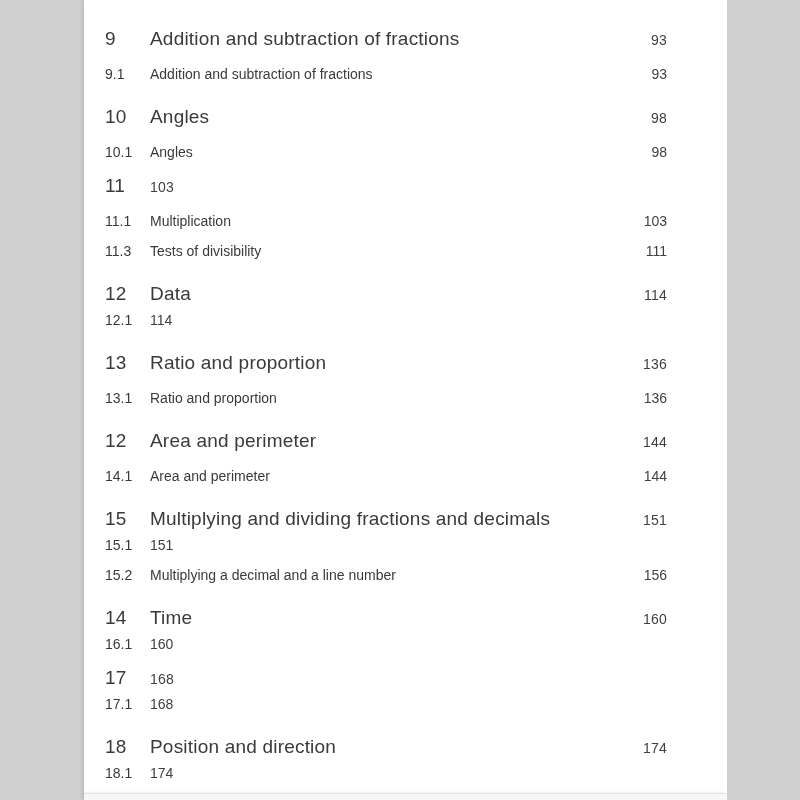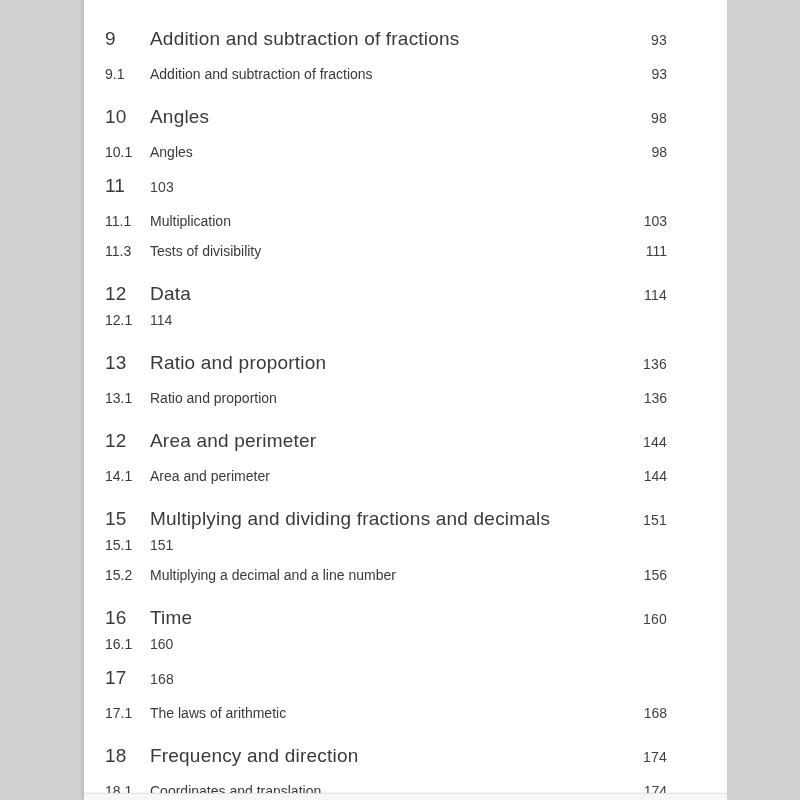--- a/index.html
+++ b/index.html
@@ -162,54 +162,52 @@
             </div>
             <div class="row section">
               <span class="num">15.2</span>
               <span class="title">Multiplying a decimal and a line number</span>
               <span class="pg">156</span>
             </div>
           </div>
         </div>
         <div class="chapter-group">
           <div class="row heading">
-            <span class="num">16</span>
+            <span class="num">14</span>
             <span class="title">Time</span>
             <span class="pg">160</span>
           </div>
           <div class="sections">
             <div class="row section">
               <span class="num">16.1</span>
               <span class="pg">160</span>
             </div>
           </div>
         </div>
         <div class="chapter-group">
           <div class="row heading">
             <span class="num">17</span>
             <span class="pg">168</span>
           </div>
           <div class="sections">
             <div class="row section">
               <span class="num">17.1</span>
-              <span class="title">The laws of arithmetic</span>
               <span class="pg">168</span>
             </div>
           </div>
         </div>
         <div class="chapter-group">
           <div class="row heading">
             <span class="num">18</span>
-            <span class="title">Frequency and direction</span>
+            <span class="title">Position and direction</span>
             <span class="pg">174</span>
           </div>
           <div class="sections">
             <div class="row section">
               <span class="num">18.1</span>
-              <span class="title">Coordinates and translation</span>
               <span class="pg">174</span>
             </div>
           </div>
         </div>
         <div class="row backmatter">
           <span class="title">Acknowledgements</span>
           <span class="pg">181</span>
         </div>
       </div>
   </div>

